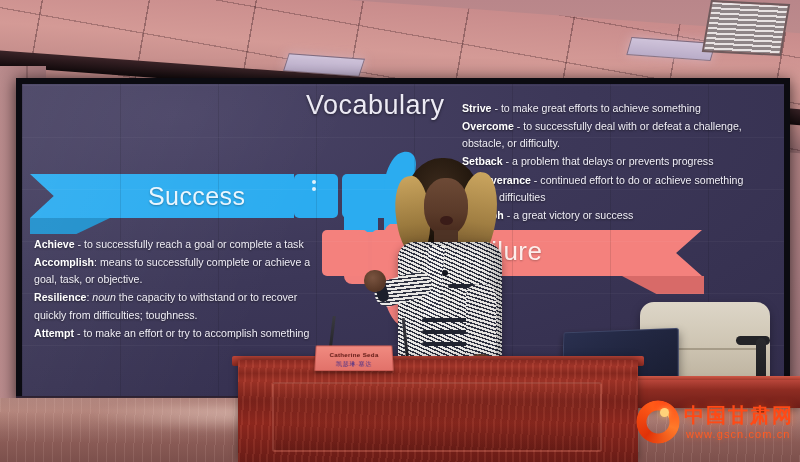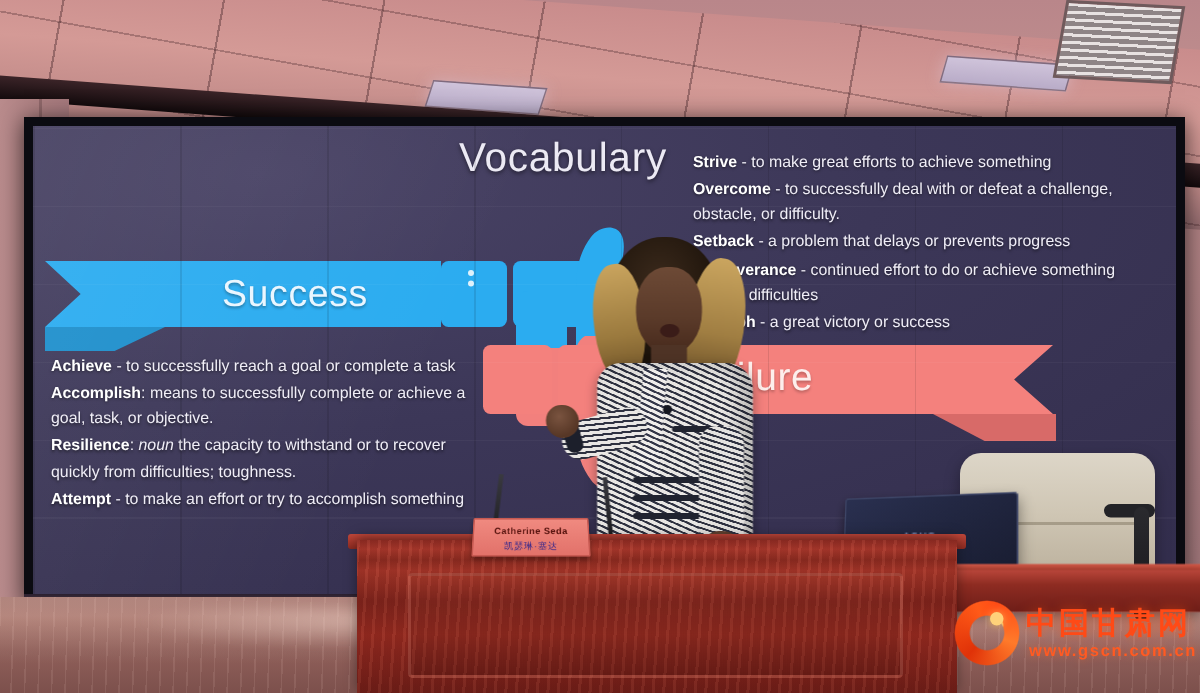--- a/index.html
+++ b/index.html
@@ -371,21 +371,21 @@
     position:absolute; left:24px; top:10px; width:9px; height:9px;
     background:#ffd27a; border-radius:50%; box-shadow:0 0 6px rgba(255,200,100,.8);
   }
   .wm-cn {
     position:absolute; left:48px; top:4px; color:#ff4a16; font-size:20px;
     font-weight:700; letter-spacing:2px; font-family:"DejaVu Sans", sans-serif;
     text-shadow:0 0 8px rgba(255,80,20,.6);
   }
   .wm-url {
     position:absolute; left:50px; top:30px; color:#ff5a22; font-size:11px;
-    letter-spacing:1.1px; font-weight:700;
+    letter-spacing:1.1px; font-weight:400;
     text-shadow:0 0 6px rgba(255,90,30,.5);
   }
 </style>
 </head>
 <body>
 
 <div class="scene">
 
   <div class="wall"></div>
   <div class="ceiling">

